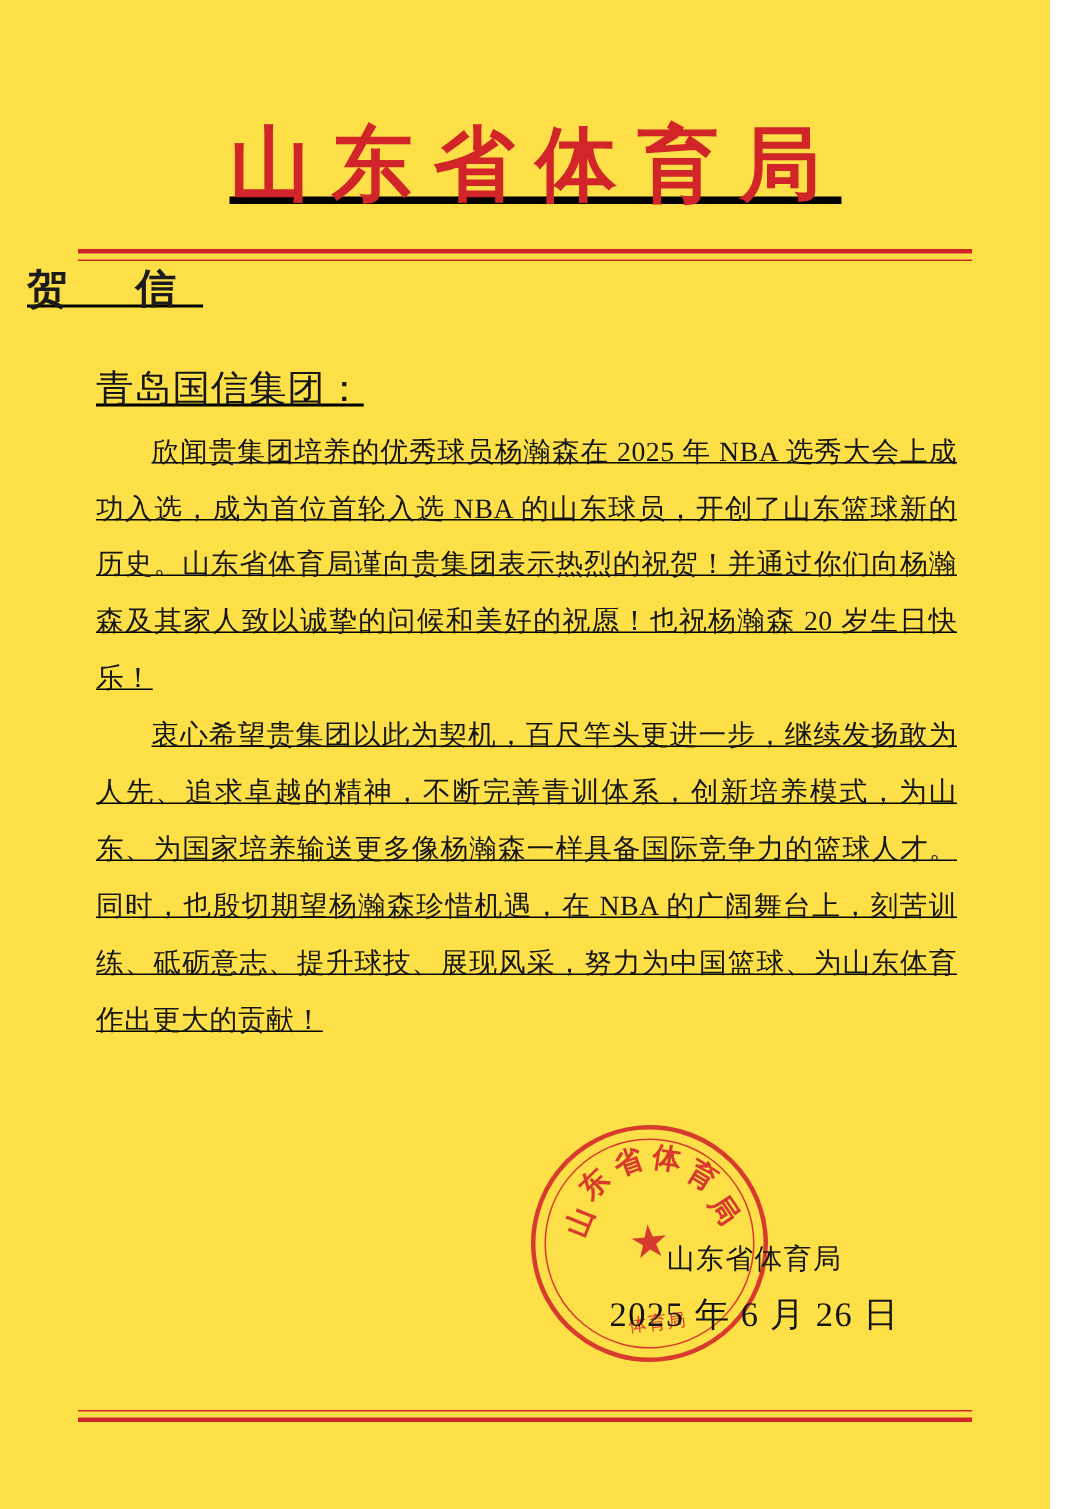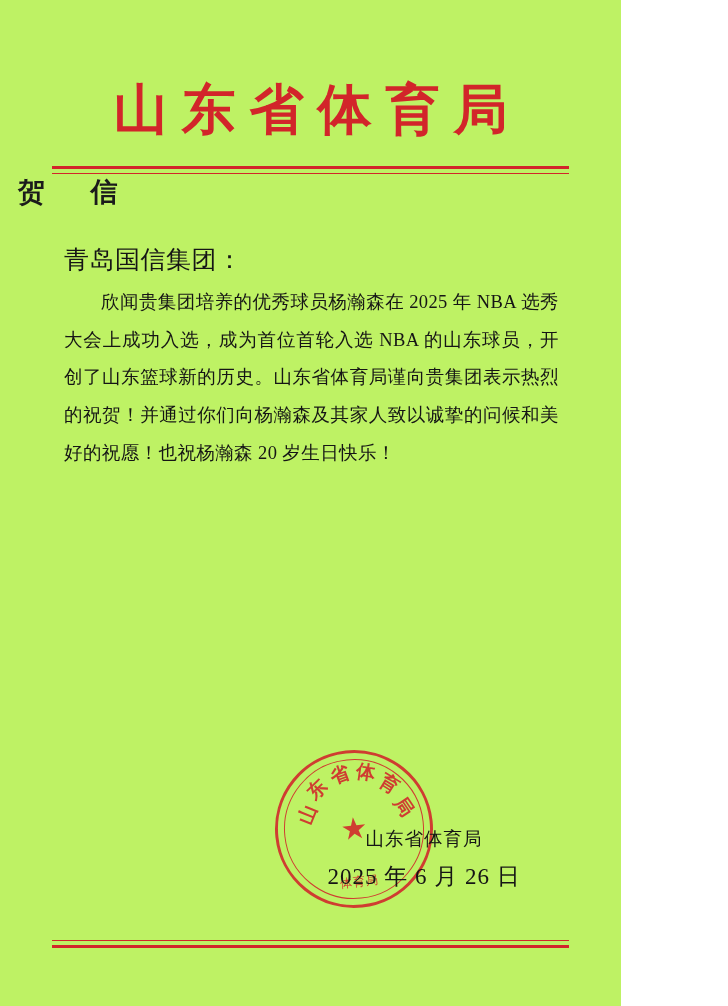--- a/index.html
+++ b/index.html
@@ -8,24 +8,25 @@
   }
   body {
     width: 728px;
     height: 1006px;
     background: #ffffff;
     font-family: "Liberation Serif", "DejaVu Serif", serif;
     overflow: hidden;
   }
   .page {
     position: relative;
-    width: 621px;
+    width: 700px;
     height: 1006px;
-    background: #bef264;
+    background: #fde047;
     box-sizing: border-box;
+    text-decoration: underline;
   }
   .letterhead {
     padding-top: 78px;
     text-align: center;
   }
   .org-title {
     color: #d2252a;
     font-family: "DejaVu Serif", "Liberation Serif", serif;
     font-weight: bold;
     font-size: 54px;
@@ -171,20 +172,21 @@
   <div class="rule-group">
     <div class="rule-thick"></div>
     <div class="rule-thin"></div>
   </div>
 
   <div class="doc-title">贺 信</div>
 
   <div class="body-block">
     <div class="salutation">青岛国信集团：</div>
     <p class="para">欣闻贵集团培养的优秀球员杨瀚森在 2025 年 NBA 选秀大会上成功入选，成为首位首轮入选 NBA 的山东球员，开创了山东篮球新的历史。山东省体育局谨向贵集团表示热烈的祝贺！并通过你们向杨瀚森及其家人致以诚挚的问候和美好的祝愿！也祝杨瀚森 20 岁生日快乐！</p>
+    <p class="para">衷心希望贵集团以此为契机，百尺竿头更进一步，继续发扬敢为人先、追求卓越的精神，不断完善青训体系，创新培养模式，为山东、为国家培养输送更多像杨瀚森一样具备国际竞争力的篮球人才。同时，也殷切期望杨瀚森珍惜机遇，在 NBA 的广阔舞台上，刻苦训练、砥砺意志、提升球技、展现风采，努力为中国篮球、为山东体育作出更大的贡献！</p>
   </div>
 
   <div class="signature-area">
 
     <div class="seal">
       <div class="seal-inner"></div>
       <div class="seal-text">
         <span class="seal-char" style="left:22px; top:44px; transform:rotate(-62deg);">山</span>
         <span class="seal-char" style="left:34px; top:20px; transform:rotate(-38deg);">东</span>
         <span class="seal-char" style="left:58px; top:8px; transform:rotate(-14deg);">省</span>

